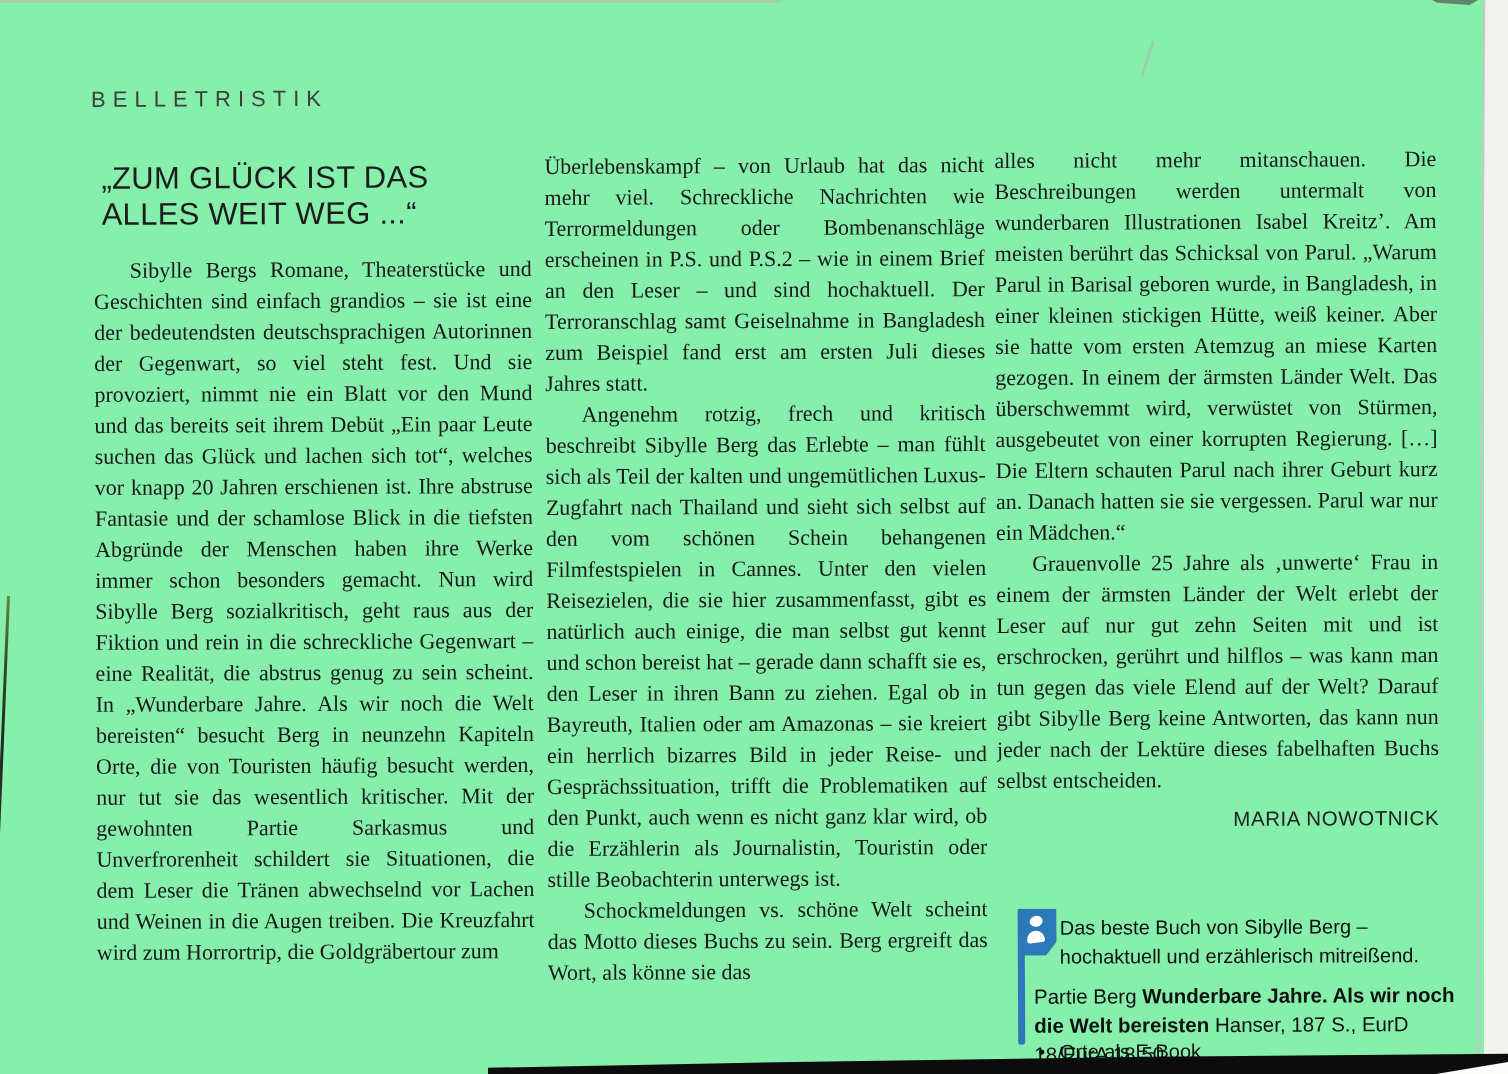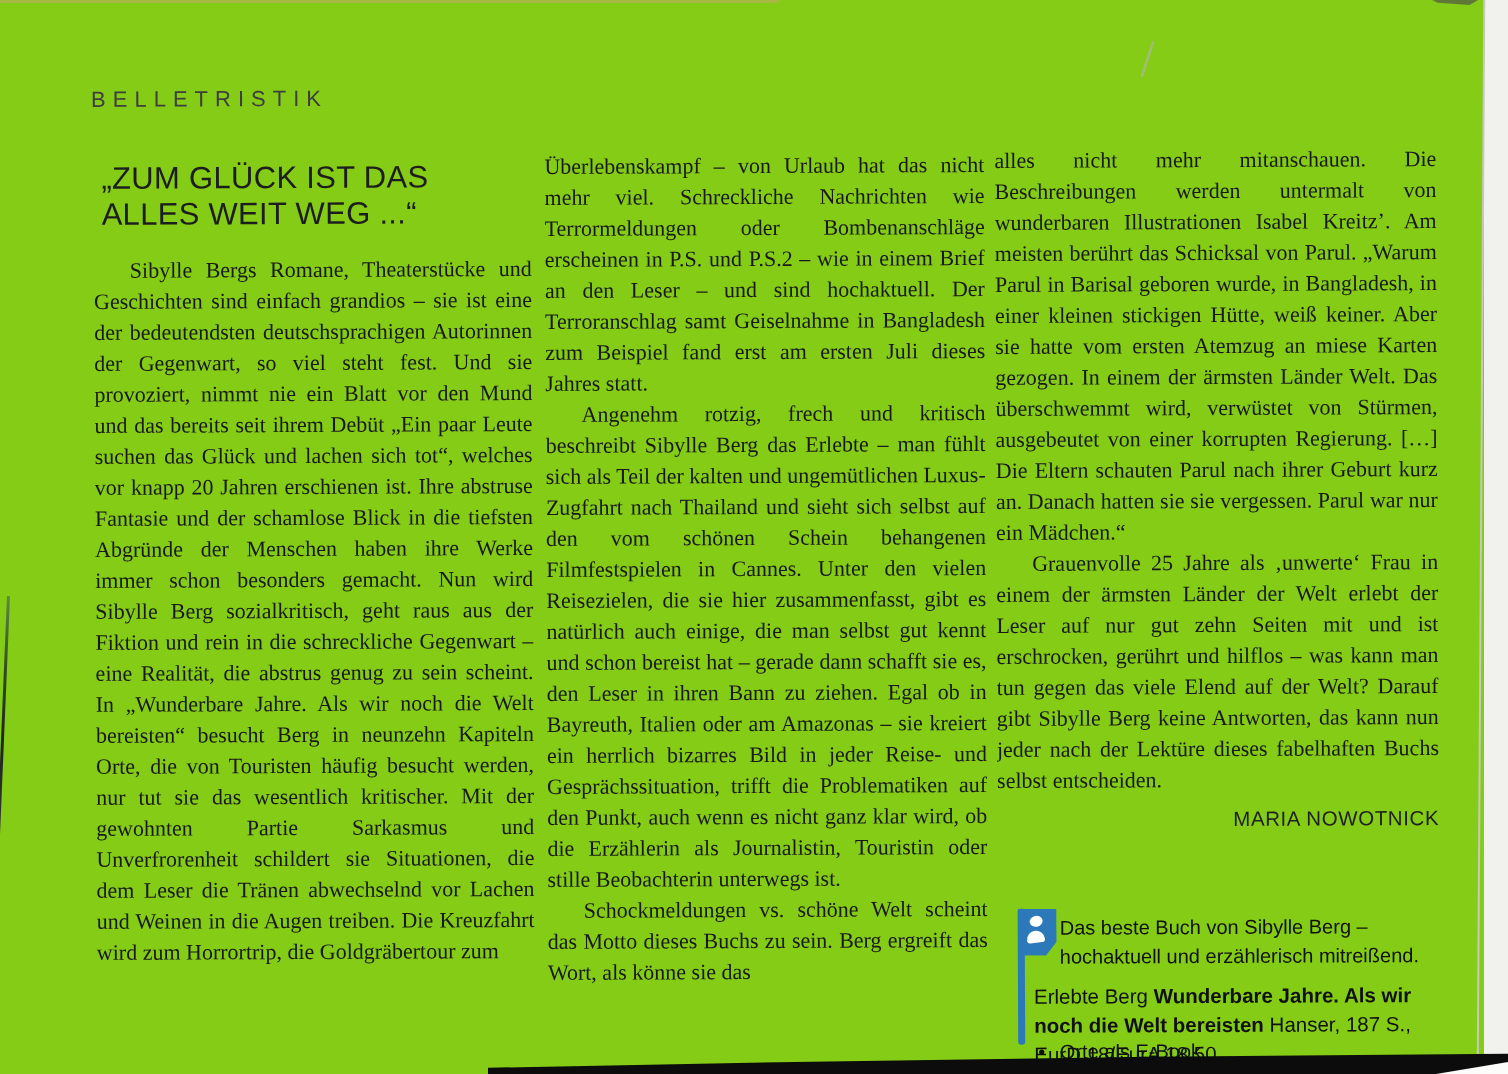--- a/index.html
+++ b/index.html
@@ -1,18 +1,18 @@
 <!DOCTYPE html>
 <html lang="de"><head>
 <meta charset="utf-8">
 <style>
   html,body { margin:0; padding:0; background:#e9e9e6; }
   .page {
     position:relative; width:1508px; height:1074px; overflow:hidden;
-    background:#84cc16; font-family:"Liberation Serif", serif;
+    background:#86efac; font-family:"Liberation Serif", serif;
   }
   .tilt { position:absolute; inset:0; transform:rotate(-0.25deg); transform-origin:50% 50%; }
 
   .section-label {
     position:absolute; left:93px; top:84px;
     font-family:"Liberation Sans", sans-serif; font-size:22px;
     letter-spacing:7px; color:#3e3e3e;
   }
   .title {
     position:absolute; left:103px; top:158px; margin:0;
@@ -98,21 +98,21 @@
     </div>
 
     <div class="flag">
       <div class="flag-pole"></div>
       <div class="flag-banner"></div>
     </div>
 
     <div class="bookbox-text review-quote">Das beste Buch von Sibylle Berg – hochaktuell und erzählerisch mitreißend.</div>
 
     <div class="bookbox-text book-line">
-      <span>Erlebte Berg</span>
+      <span>Partie Berg</span>
       <b>Wunderbare Jahre. Als wir noch die Welt bereisten</b>
       <span>Hanser, 187 S., EurD 18/EurA 18,50</span>
     </div>
 
     <div class="bookbox-text ebook-line">
       <span class="bullet">•</span>
       <span>Orte als E-Book</span>
     </div>
 
   </div>

